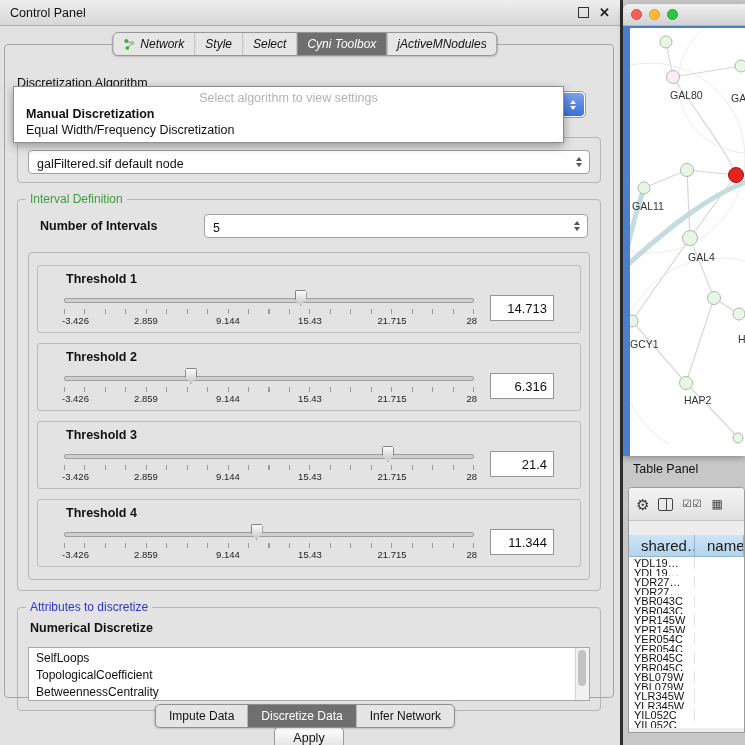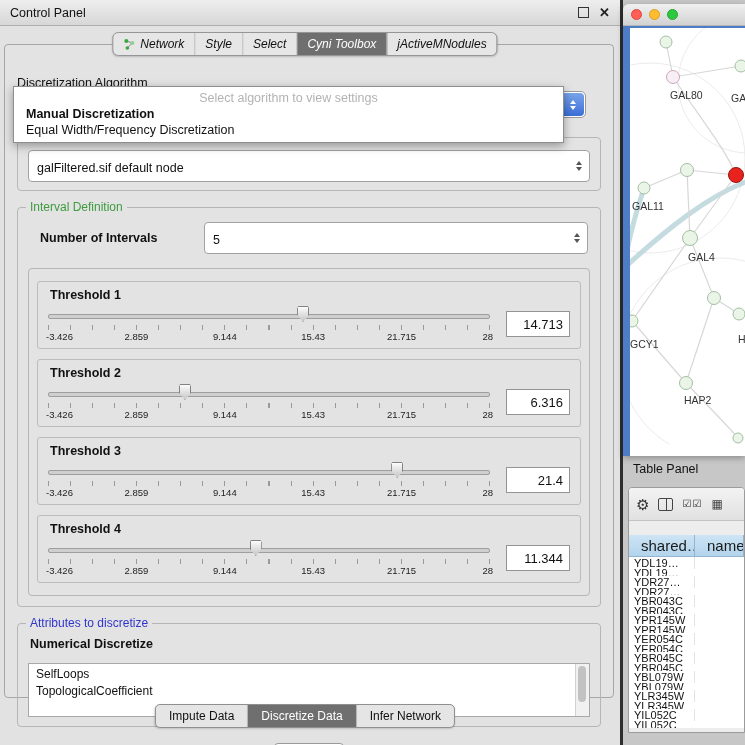--- a/index.html
+++ b/index.html
@@ -41,35 +41,35 @@
   .popup-item{font-size:12.5px;color:#111;padding:1px 12px;}
   .popup-item.bold{font-weight:bold;}
 
   .cp-content{position:absolute;left:0;top:0;right:0;padding:92px 8px 0;box-sizing:border-box;}
 
   .group{position:relative;border:1px solid #b6b6b6;border-radius:4px;margin:0 4px 16px;}
   .group-label{position:absolute;top:-8px;left:8px;background:#e3e3e3;padding:0 4px;font-size:12px;color:#111;white-space:nowrap;}
   .group-label.green{color:#3f9b3f;}
   .group-label.blue{color:#2f36c9;}
 
-  .combo{position:relative;background:#fff;border:1px solid #a2a2a2;border-radius:4px;height:32px;
+  .combo{position:relative;background:#fff;border:1px solid #a2a2a2;border-radius:4px;height:24px;
     display:flex;align-items:center;padding:4px 26px 0 8px;font-size:12.5px;color:#111;box-sizing:border-box;}
   .combo-arrows{position:absolute;right:7px;top:50%;transform:translateY(-50%);display:flex;flex-direction:column;gap:2px;}
   .arr-up{width:0;height:0;border-left:3.5px solid transparent;border-right:3.5px solid transparent;border-bottom:4px solid #555;}
   .arr-dn{width:0;height:0;border-left:3.5px solid transparent;border-right:3.5px solid transparent;border-top:4px solid #555;}
 
   .td-combo{margin:12px 10px 8px;}
 
   .noi-row{display:flex;align-items:center;margin:14px 12px 4px 0;}
   .noi-label{width:186px;padding-left:22px;box-sizing:border-box;font-size:12.5px;font-weight:bold;color:#111;}
   .noi-combo{flex:1;}
 
   .thresholds-group{margin:14px 10px 10px;padding-bottom:4px;}
 
-  .tbox{border:1px solid #bcbcbc;border-radius:3px;margin:10px 8px 8px;padding:6px 10px 4px;background:#e3e3e3;}
+  .tbox{border:1px solid #bcbcbc;border-radius:3px;margin:10px 8px 8px;padding:6px 26px 4px;background:#e3e3e3;}
   .tbox:first-of-type{margin-top:12px;}
   .tbox-label{font-size:12.5px;font-weight:bold;color:#111;margin:0 0 2px 2px;}
   .tbox-row{display:flex;align-items:center;}
   .slider{flex:1;position:relative;height:40px;margin-right:16px;}
   .track{position:absolute;left:0;right:0;top:10px;height:3px;background:#cfcfcf;
     border:1px solid #9e9e9e;border-radius:2px;}
   .handle{position:absolute;top:2px;width:12px;height:16px;transform:translateX(-50%);
     background:linear-gradient(#fcfcfc,#c7c7c7);border:1px solid #838383;box-sizing:border-box;
     clip-path:polygon(10% 0,90% 0,100% 15%,100% 55%,50% 100%,0 55%,0 15%);}
   .ticks{position:absolute;left:0;right:0;top:21px;height:5px;border-right:1px solid #9a9a9a;
@@ -316,20 +316,21 @@
 
           </div>
         </div>
 
         <div class="group">
           <span class="group-label blue">Attributes to discretize</span>
           <div class="attr-sublabel">Numerical Discretize</div>
           <div class="attr-list">
             <div class="attr-item">SelfLoops</div>
             <div class="attr-item">TopologicalCoefficient</div>
+            <div class="attr-item">BetweennessCentrality</div>
             <div class="attr-scrollbar">
               <div class="attr-thumb"></div>
             </div>
           </div>
         </div>
 
         <div class="apply-row">
           <span class="apply-btn">Apply</span>
         </div>
 

